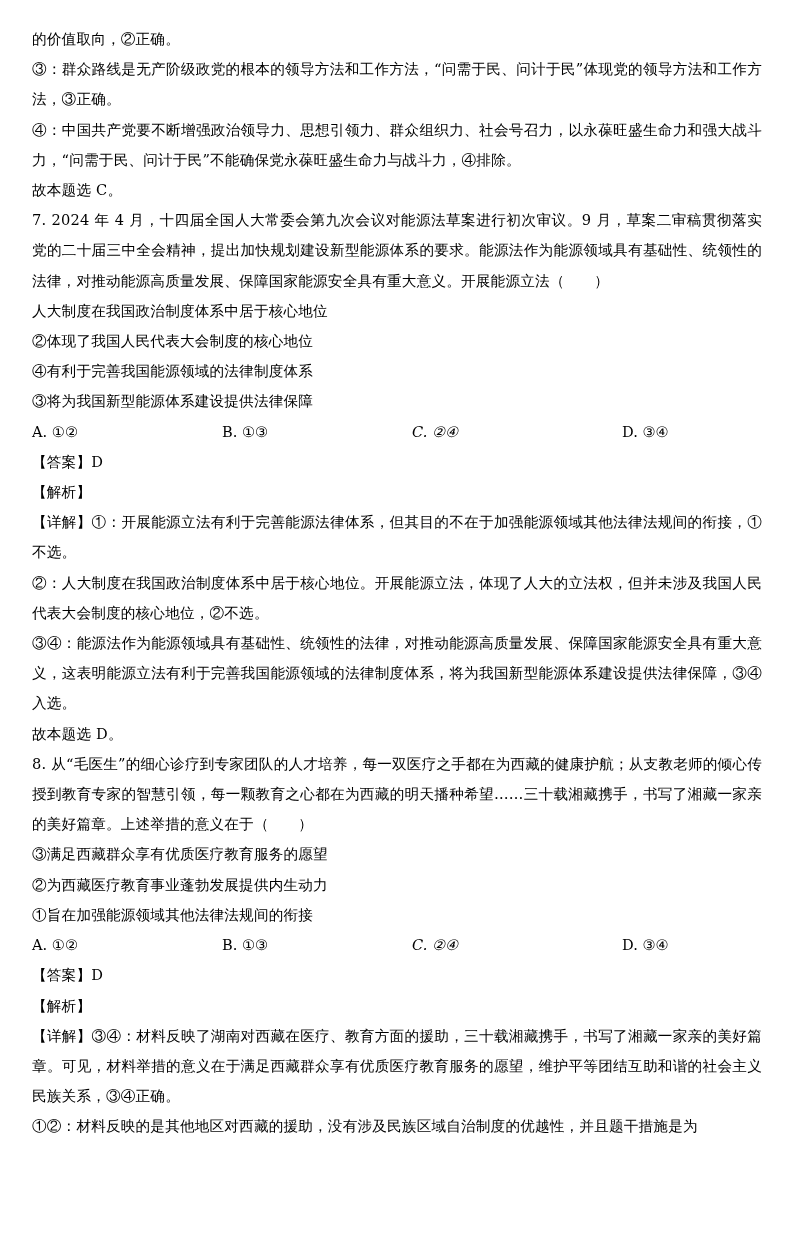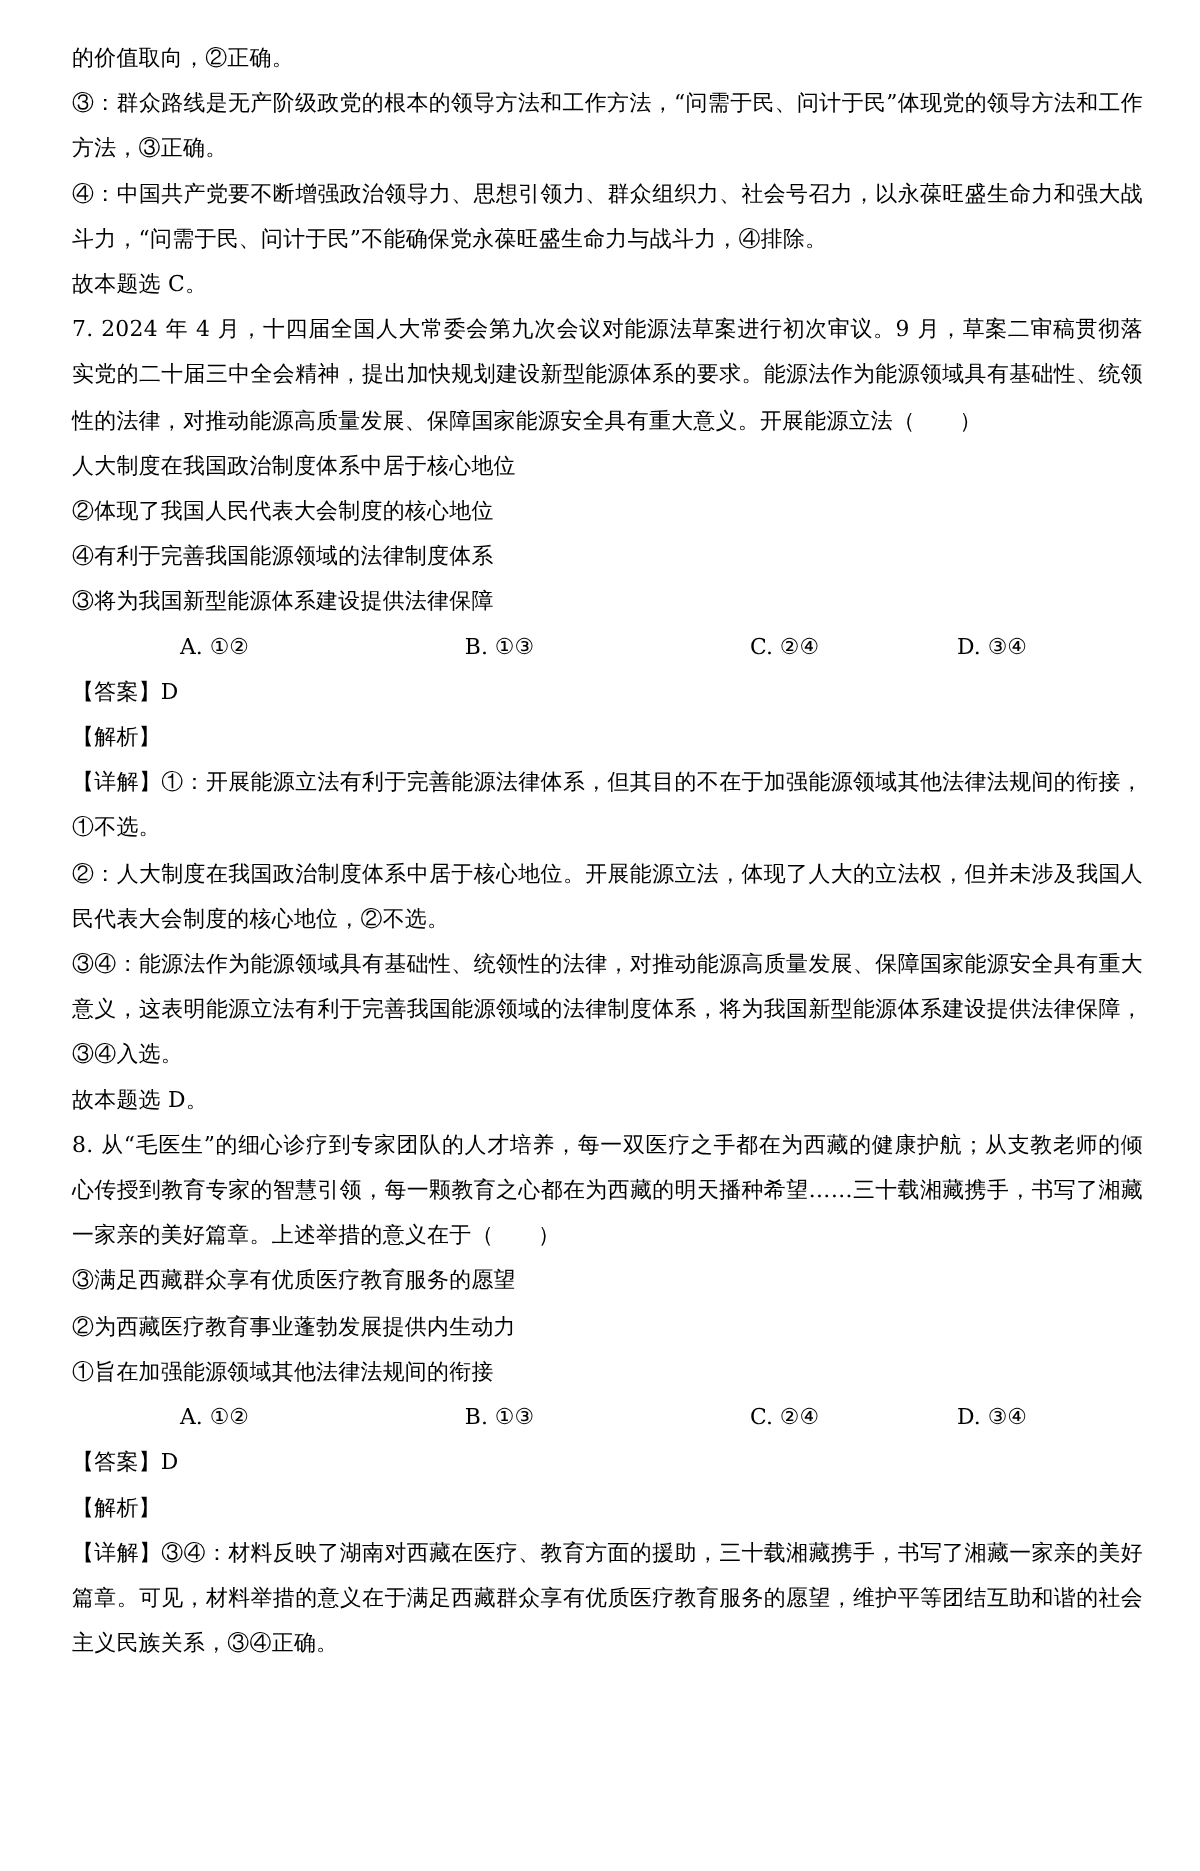--- a/index.html
+++ b/index.html
@@ -10,21 +10,21 @@
   body {
     width: 800px;
     min-height: 1247px;
     font-family: "DejaVu Serif", "Liberation Serif", serif;
     color: #000000;
   }
   .page {
     width: 800px;
     min-height: 1247px;
     box-sizing: border-box;
-    padding: 24px 38px 10px 48px;
+    padding: 24px 38px 10px 32px;
     position: relative;
   }
   .line {
     font-size: 14.6px;
     line-height: 2.07;
     text-align: justify;
     text-justify: inter-ideograph;
     margin: 0;
     letter-spacing: 0.2px;
   }
@@ -32,25 +32,24 @@
     margin: 0 0 0 0;
   }
   .opts {
     display: flex;
     font-size: 14.6px;
     line-height: 2.07;
     margin: 0;
   }
   .opts > span {
     display: inline-block;
-    text-align: center;
   }
   .opt-a { width: 190px; }
   .opt-b { width: 190px; }
-  .opt-c { width: 190px; }
+  .opt-c { width: 190px; font-style: italic; }
   .opt-d { width: auto; margin-left: 20px; }
 </style>
 </head>
 <body>
 
 <div class="page">
   <div id="body-root">
       <p class="line para">的价值取向，②正确。</p>
       <p class="line para">③：群众路线是无产阶级政党的根本的领导方法和工作方法，“问需于民、问计于民”体现党的领导方法和工作方法，③正确。</p>
       <p class="line para">④：中国共产党要不断增强政治领导力、思想引领力、群众组织力、社会号召力，以永葆旺盛生命力和强大战斗力，“问需于民、问计于民”不能确保党永葆旺盛生命力与战斗力，④排除。</p>
@@ -78,14 +77,15 @@
       <p class="line para">①旨在加强能源领域其他法律法规间的衔接</p>
       <div class="opts">
         <span class="opt-a">A. ①②</span>
         <span class="opt-b">B. ①③</span>
         <span class="opt-c">C. ②④</span>
         <span class="opt-d">D. ③④</span>
       </div>
       <p class="line para">【答案】D</p>
       <p class="line para">【解析】</p>
       <p class="line para">【详解】③④：材料反映了湖南对西藏在医疗、教育方面的援助，三十载湘藏携手，书写了湘藏一家亲的美好篇章。可见，材料举措的意义在于满足西藏群众享有优质医疗教育服务的愿望，维护平等团结互助和谐的社会主义民族关系，③④正确。</p>
+      <p class="line para">①②：材料反映的是其他地区对西藏的援助，没有涉及民族区域自治制度的优越性，并且题干措施是为</p>
     </div>
 </div>
 
 </body></html>

